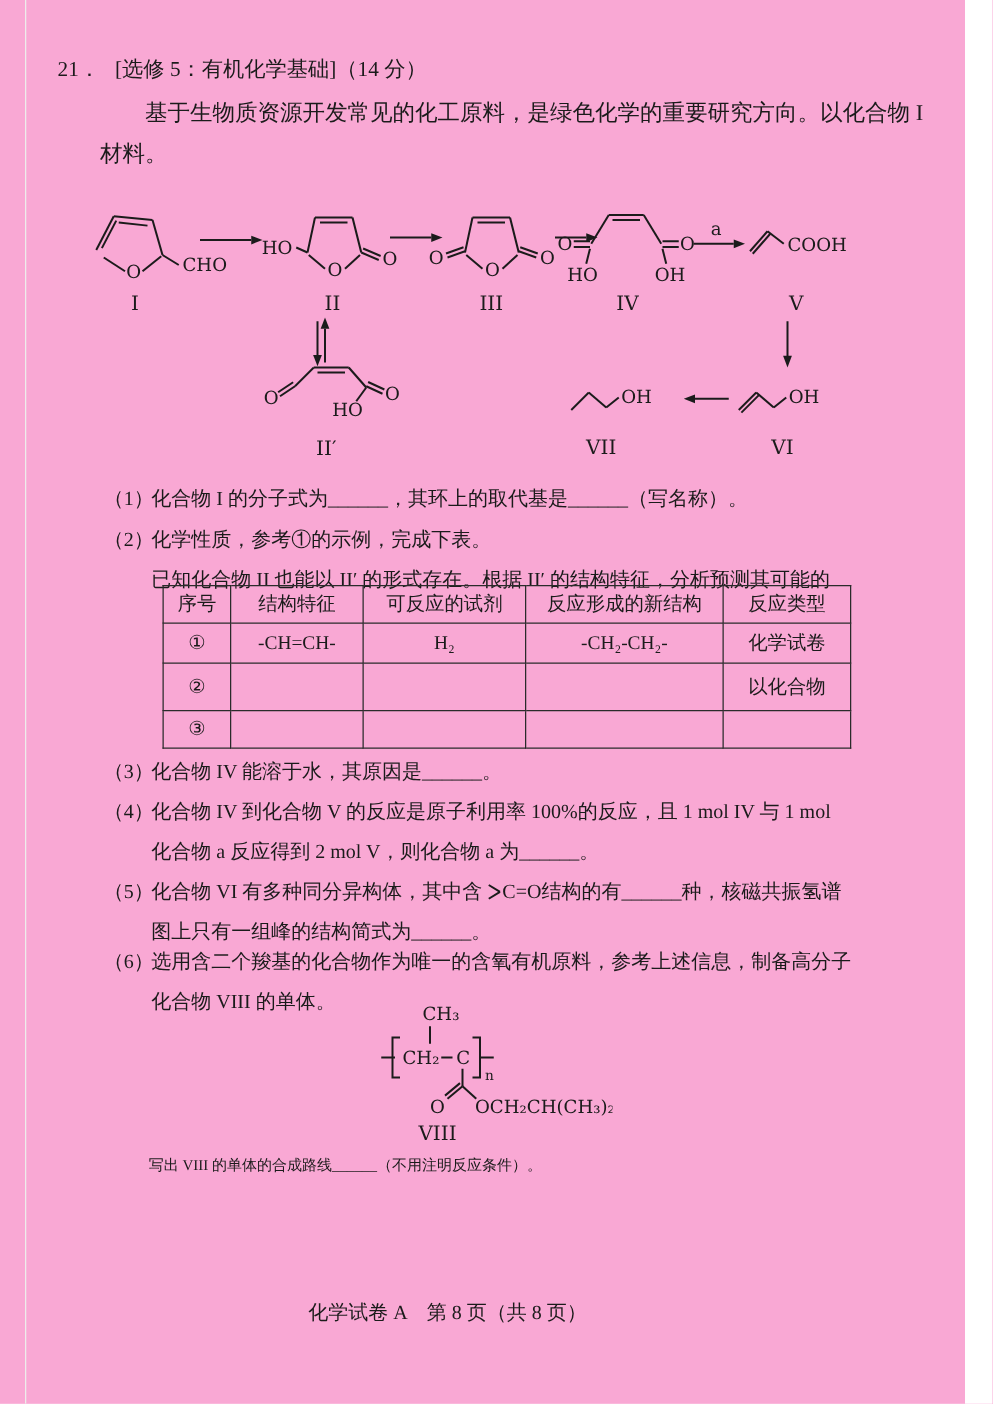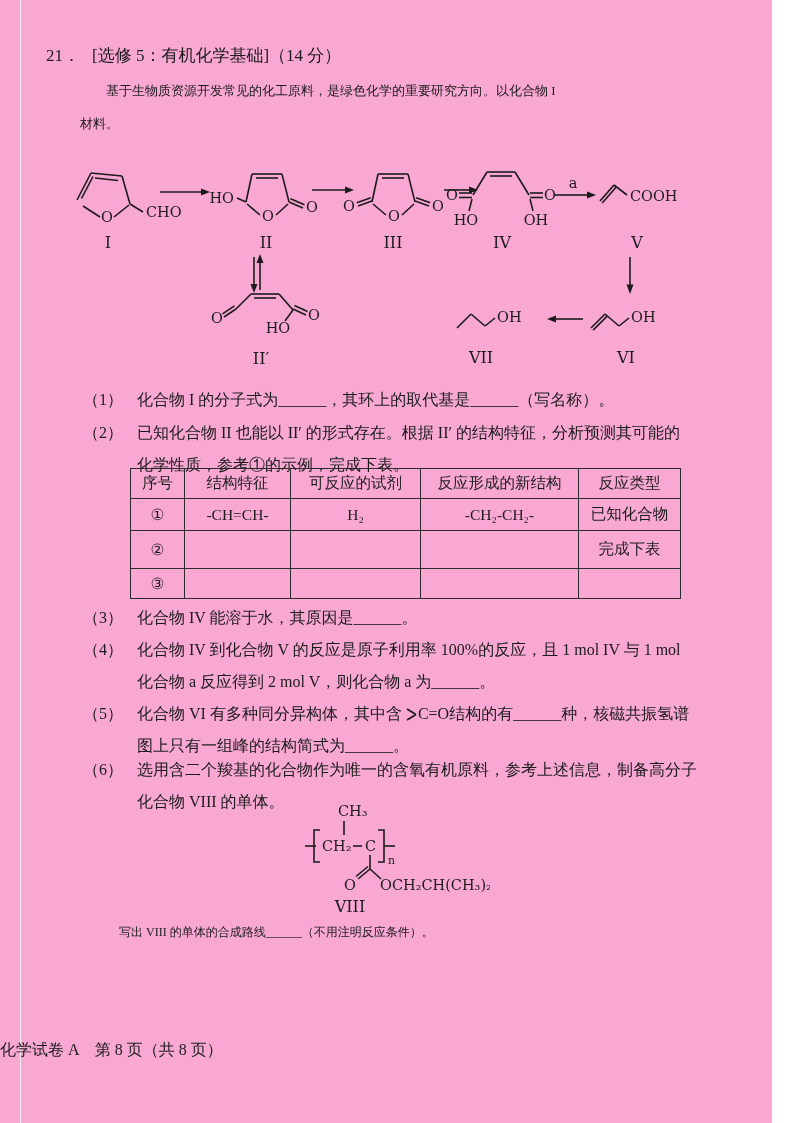--- a/index.html
+++ b/index.html
@@ -2,40 +2,40 @@
 <html><head>
 <meta charset="utf-8">
 <style>
   html,body{margin:0;padding:0;}
   body{width:794px;height:1123px;background:#ffffff;}
   .page{position:relative;width:772px;height:1123px;background:#f9a8d4;
         font-family:"Liberation Serif","DejaVu Serif",serif;color:#1b1b1b;overflow:hidden;}
   .scanline{position:absolute;left:20px;top:0;width:1px;height:1123px;background:#ededea;}
   .qheader{position:absolute;top:44px;left:46px;font-size:17px;white-space:nowrap;}
   .qheader .num{margin-right:12px;}
-  .intro{position:absolute;top:74px;left:80px;width:678px;font-size:13px;line-height:33px;}
+  .intro{position:absolute;top:74px;left:80px;width:678px;font-size:18px;line-height:33px;}
   .intro .iline{white-space:nowrap;}
   .intro .iline.first{padding-left:2em;}
   svg.scheme{position:absolute;left:50px;top:162px;}
   svg.viii{position:absolute;left:260px;top:800px;}
   svg line{stroke:#1b1b1b;stroke-width:1.6;}
   svg path.br{stroke:#1b1b1b;stroke-width:1.6;fill:none;}
   svg polygon{fill:#1b1b1b;stroke:none;}
   svg text{fill:#1b1b1b;font-size:14.5px;font-family:"DejaVu Serif","Liberation Serif",serif;}
   svg text.lbl{font-size:16px;}
   svg text.small{font-size:11px;}
   .q{position:absolute;left:83px;width:676px;font-size:16px;line-height:32px;}
   .q .qnum{position:absolute;left:0;top:0;}
-  .q .qline{margin-left:54px;}
+  .q .qline{margin-left:38px;}
   .frag{display:inline-block;white-space:nowrap;}
   .frag svg{vertical-align:-3px;margin:0 1px 0 4px;}
   .qtable{position:absolute;top:468px;left:130px;border-collapse:collapse;font-size:15.5px;}
   .qtable th,.qtable td{border:1.5px solid #2b2b2b;text-align:center;font-weight:normal;padding:0 5px;}
   .finalline{position:absolute;top:924px;left:119px;font-size:12px;}
-  .footer{position:absolute;top:1040px;left:0;width:716px;font-size:16px;}
+  .footer{position:absolute;top:1040px;left:0;width:716px;text-align:center;font-size:16px;}
 </style>
 </head>
 <body>
 
 <div class="page">
   <div class="scanline"></div>
 
   <div class="qheader">
     <span class="num">21．</span><span>[选修 5：有机化学基础]（14 分）</span>
   </div>
@@ -187,22 +187,22 @@
     </g>
   </svg>
 
   <div class="q" style="top:384px">
     <span class="qnum">（1）</span>
     <div class="qline">化合物 I 的分子式为______，其环上的取代基是______（写名称）。</div>
   </div>
 
   <div class="q" style="top:417px">
     <span class="qnum">（2）</span>
+    <div class="qline">化学性质，参考①的示例，完成下表。</div>
     <div class="qline">已知化合物 II 也能以 II′ 的形式存在。根据 II′ 的结构特征，分析预测其可能的</div>
-    <div class="qline">化学性质，参考①的示例，完成下表。</div>
   </div>
 
   <table class="qtable">
     <colgroup>
         <col style="width:54px">
         <col style="width:106px">
         <col style="width:130px">
         <col style="width:158px">
         <col style="width:102px">
       </colgroup>
@@ -212,28 +212,28 @@
       <th>结构特征</th>
       <th>可反应的试剂</th>
       <th>反应形成的新结构</th>
       <th>反应类型</th>
     </tr>
     <tr style="height:32px">
       <td>①</td>
       <td>-CH=CH-</td>
       <td>H₂</td>
       <td>-CH₂-CH₂-</td>
-      <td>已知化合物</td>
+      <td>化学试卷</td>
     </tr>
     <tr style="height:38px">
       <td>②</td>
       <td></td>
       <td></td>
       <td></td>
-      <td>完成下表</td>
+      <td>以化合物</td>
     </tr>
     <tr style="height:30px">
       <td>③</td>
       <td></td>
       <td></td>
       <td></td>
       <td></td>
     </tr>
   </tbody>
     </table>

